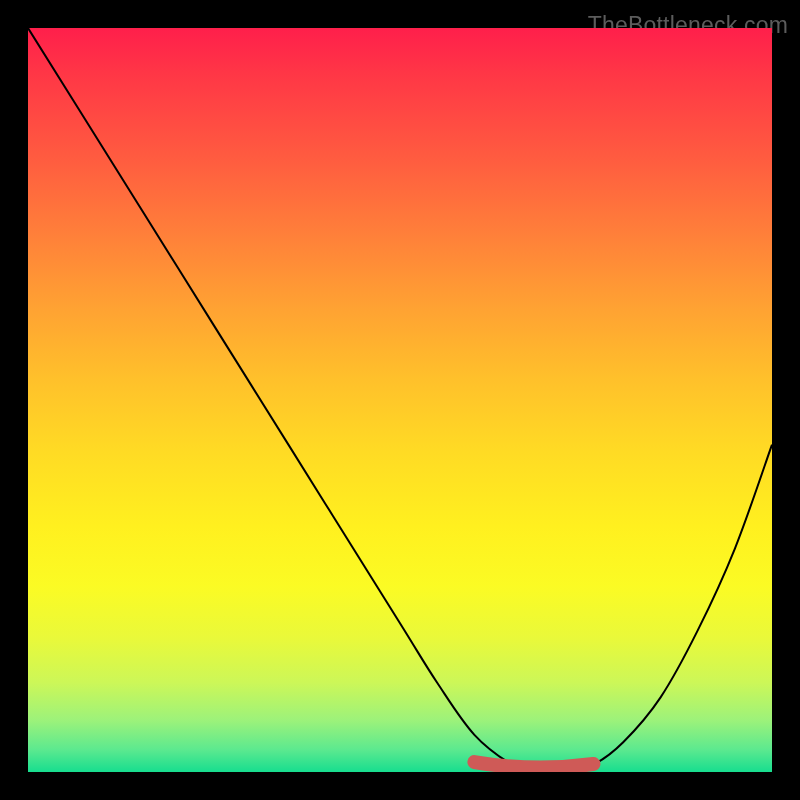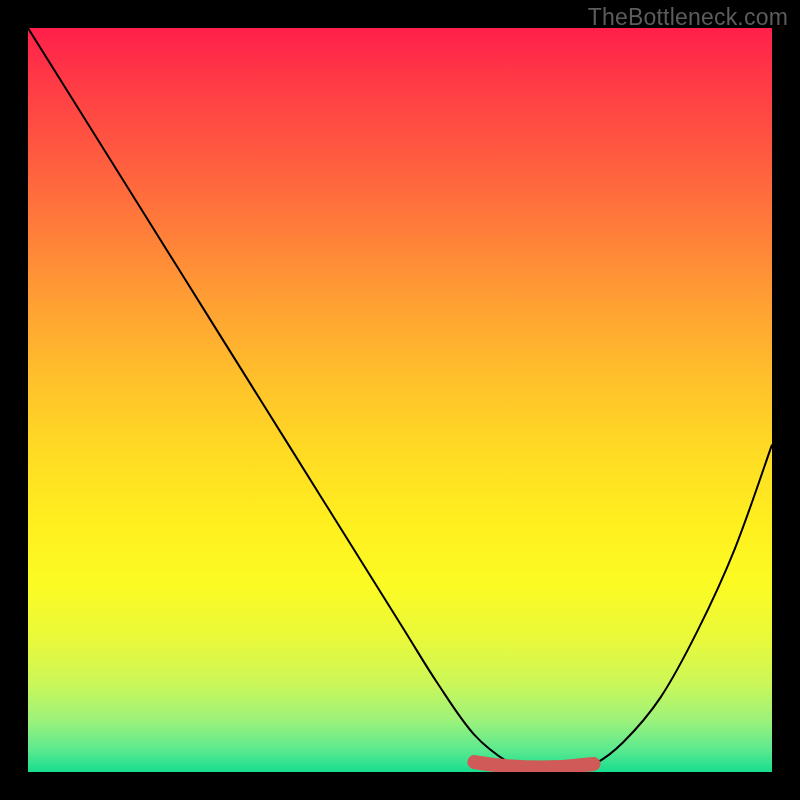--- a/index.html
+++ b/index.html
@@ -54,21 +54,21 @@
     stroke: #000;
     stroke-width: 2;
   }
   .curve path.emph {
     stroke: #cf5a57;
     stroke-width: 14;
     stroke-linecap: round;
   }
   .watermark {
     position: absolute;
-    top: 4px;
+    top: 12px;
     right: 12px;
     color: #5c5c5c;
     font-size: 23px;
     letter-spacing: 0.2px;
     user-select: none;
   }
 </style>
 </head>
 <body>
 

